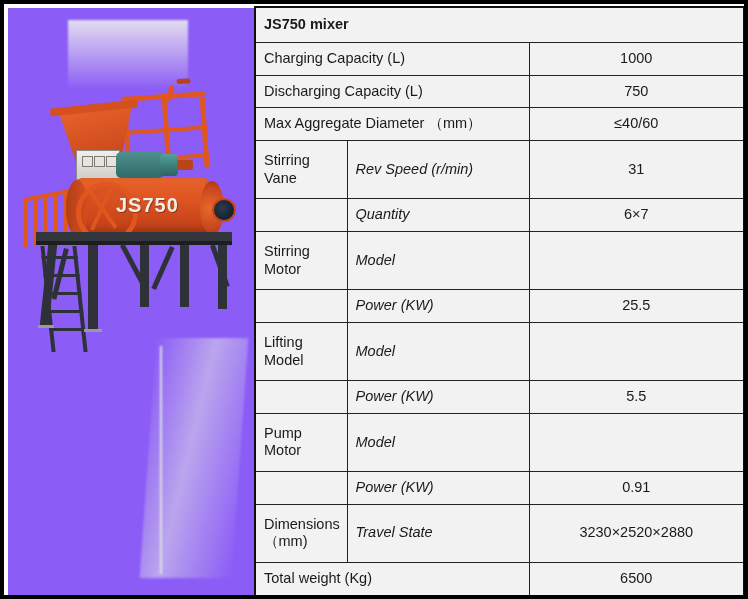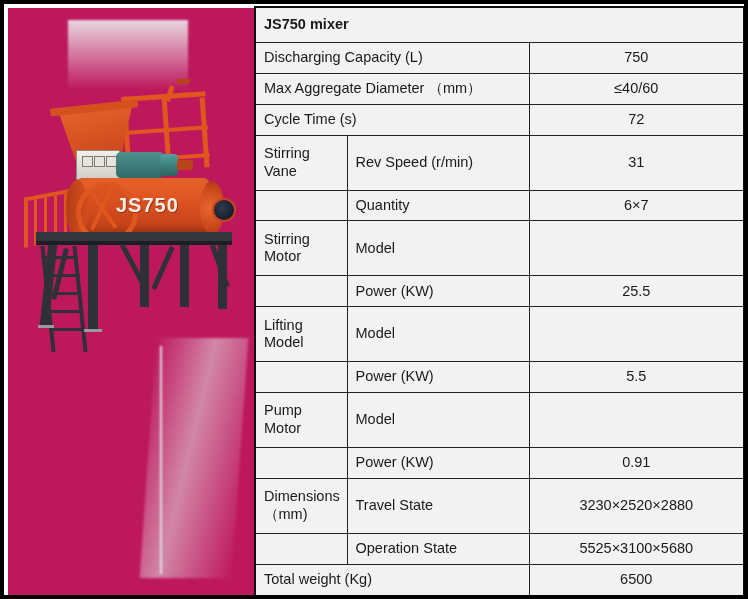--- a/index.html
+++ b/index.html
@@ -20,21 +20,21 @@
     overflow: hidden;
   }
 
   
   .photo-panel {
     position: absolute;
     left: 4px;
     top: 4px;
     width: 246px;
     height: 591px;
-    background: #be185d;
+    background: #8b5cf6;
     overflow: hidden;
   }
   .photo-stage {
     position: absolute;
     left: 12px;
     top: 78px;
     width: 222px;
     height: 240px;
   }
 
@@ -198,21 +198,21 @@
     padding-left: 12px;
     border: 1px solid #2b50c8;
     height: 30px;
   }
   td.val {
     text-align: center;
     background: transparent;
     padding: 2px 4px;
   }
   td.lbl  { background:#f2f2f2; }
-  td.lbl2 { background:#f2f2f2; }
+  td.lbl2 { background:#f2f2f2;font-style:italic; }
 
   
   .wm {
     position: absolute;
     left: 277px;           
     top: 33px;
     width: 212px;
     height: 182px;
     overflow: hidden;
     pointer-events: none;
@@ -388,36 +388,36 @@
       <colgroup>
         <col style="width:92px">
         <col style="width:182px">
         <col style="width:215px">
       </colgroup>
       <tbody>
         <tr>
           <td class="title-cell" colspan="3">JS750 mixer</td>
         </tr>
 
+        <tr>
+          <td class="lbl" colspan="2">Charging Capacity   (L)</td>
+          <td class="val">1000</td>
+        </tr>
 
         <tr>
           <td class="lbl" colspan="2">Discharging Capacity (L)</td>
           <td class="val">750</td>
         </tr>
 
 
         <tr>
           <td class="lbl" colspan="2">Max Aggregate Diameter   （mm）</td>
           <td class="val">≤40/60</td>
         </tr>
 
-        <tr>
-          <td class="lbl" colspan="2">Cycle Time   (s)</td>
-          <td class="val">72</td>
-        </tr>
 
         <tr>
           <td class="lbl">Stirring Vane</td>
           <td class="lbl2">Rev Speed   (r/min)</td>
           <td class="val">31</td>
         </tr>
 
         <tr>
           <td class="lbl"></td>
           <td class="lbl2">Quantity</td>
@@ -459,25 +459,20 @@
           <td class="lbl2">Power   (KW)</td>
           <td class="val">0.91</td>
         </tr>
 
         <tr>
           <td class="lbl">Dimensions（mm)</td>
           <td class="lbl2">Travel State</td>
           <td class="val">3230×2520×2880</td>
         </tr>
 
-        <tr>
-          <td class="lbl"></td>
-          <td class="lbl2">Operation State</td>
-          <td class="val">5525×3100×5680</td>
-        </tr>
 
         <tr>
           <td class="lbl" colspan="2">Total weight (Kg)</td>
           <td class="val">6500</td>
         </tr>
       </tbody>
     </table>
   </div>
 </div>
 

